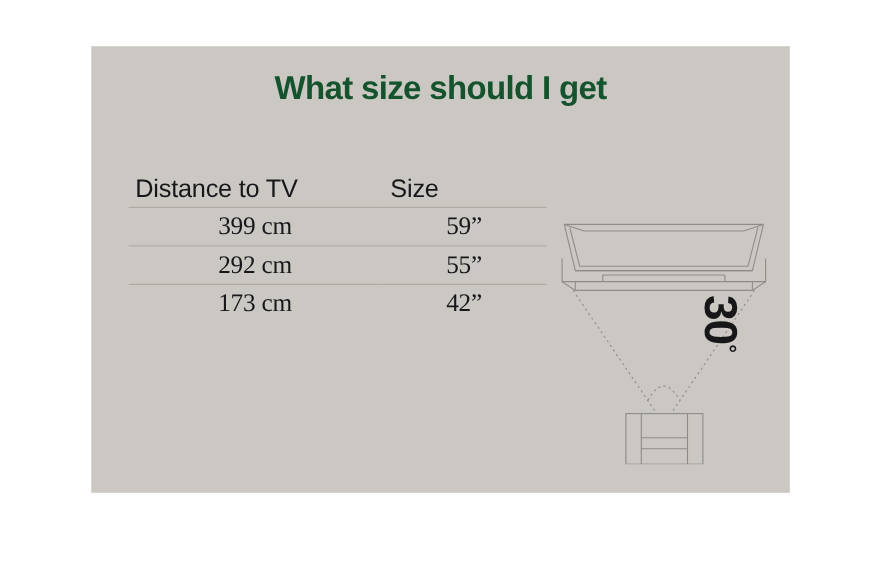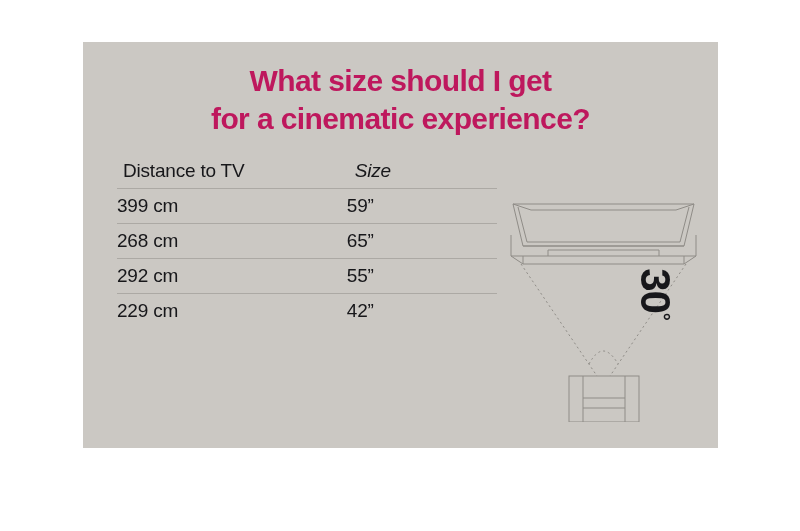--- a/index.html
+++ b/index.html
@@ -33,62 +33,63 @@
     background: #cbc8c3;
   }
 
   
   #title {
     position: absolute;
     left: 0;
     top: 20px;
     width: 635px;
     text-align: center;
-    color: #be185d;
+    color: #14532d;
     font-weight: 700;
     font-size: 30px;
     line-height: 38px;
     letter-spacing: -0.6px;
   }
   #title .tline { display: block; }
 
   
   #size-table {
     position: absolute;
     left: 34px;
     top: 112px;
     width: 380px;
     border-collapse: collapse;
     color: #17171a;
   }
   #size-table th,
   #size-table td {
     padding: 0;
     font-weight: 400;
-    font-size: 19px;
+    font-size: 23px;
     line-height: 34px;
     height: 34px;
     vertical-align: middle;
     letter-spacing: -0.2px;
     margin-left: 18px;
   }
   #size-table thead th {
     border-bottom: 1px solid #aca9a4;
   }
   #size-table thead th.col-dist {
     text-align: left;
     padding-left: 6px;
   }
   #size-table thead th.col-size {
     text-align: left;
     padding-left: 8px;
-    font-style: italic;
   }
   #size-table tbody td {
     border-bottom: 1px solid #aca9a4;
+    text-align: center;
+    font-family: Liberation Serif, serif;
   }
   #size-table tbody tr:last-child td {
     border-bottom: none;
   }
   #size-table .col-dist { width: 232px; }
   #size-table .col-size { width: 148px; }
 
   
   #diagram {
     position: absolute;
@@ -118,45 +119,40 @@
 </style>
 </head>
 <body>
 
 <div id="stage">
 
   <div id="card">
 
     <div id="title">
       <span class="tline">What size should I get</span>
-      <span class="tline">for a cinematic experience?</span>
     </div>
 
     <table id="size-table">
       <thead>
         <tr>
           <th class="col-dist">Distance to TV</th>
           <th class="col-size">Size</th>
         </tr>
       </thead>
       <tbody>
         <tr>
           <td class="col-dist">399 cm</td>
           <td class="col-size">59”</td>
         </tr>
         <tr>
-          <td class="col-dist">268 cm</td>
-          <td class="col-size">65”</td>
-        </tr>
-        <tr>
           <td class="col-dist">292 cm</td>
           <td class="col-size">55”</td>
         </tr>
         <tr>
-          <td class="col-dist">229 cm</td>
+          <td class="col-dist">173 cm</td>
           <td class="col-size">42”</td>
         </tr>
       </tbody>
     </table>
 
     <div id="diagram">
       <svg width="205" height="270" viewBox="0 0 205 270" fill="none">
 
         <g stroke="#8f8c87" stroke-width="1" fill="none">
           <path d="M12 52 L30 58 L175 58 L193 52 Z"></path>

